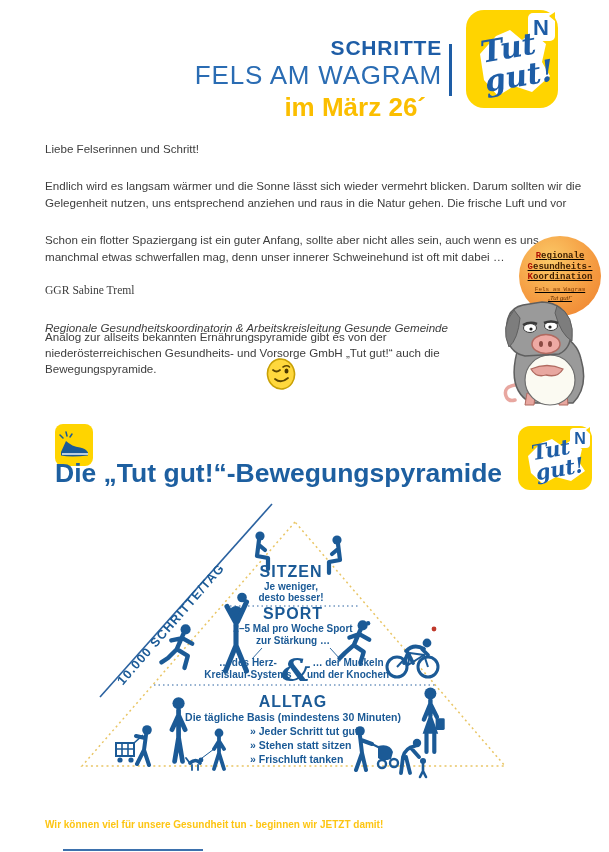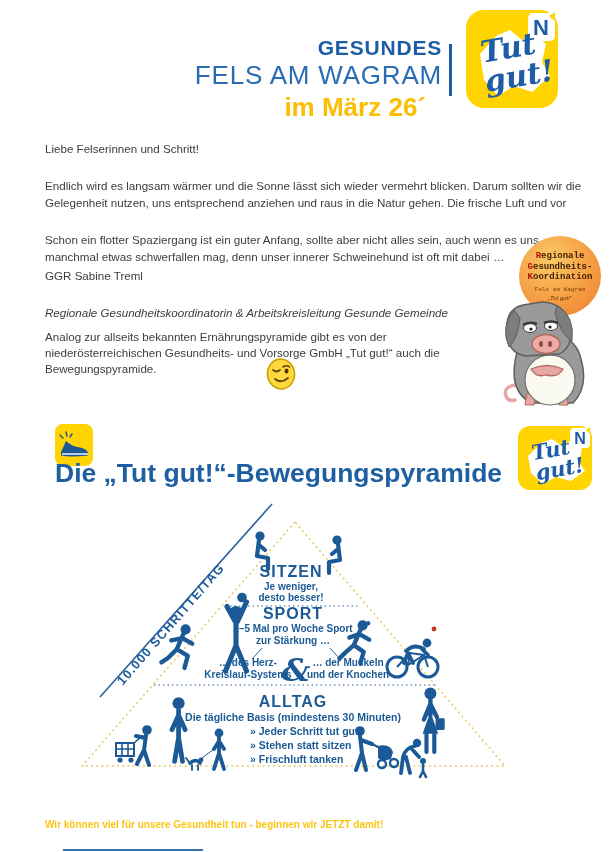--- a/index.html
+++ b/index.html
@@ -10,30 +10,30 @@
   .header-block{position:absolute;top:37px;right:167px;text-align:right;line-height:1.08;}
   .brand1{font-size:21px;font-weight:bold;color:#1e5da6;letter-spacing:.8px;}
   .brand2{font-size:26px;font-weight:400;color:#2a6cb3;letter-spacing:.8px;margin-top:1px;}
   .brand3{font-size:26px;font-weight:bold;color:#fbbe00;margin-top:4px;padding-right:16px;}
   .header-divider{position:absolute;left:449px;top:44px;width:3px;height:52px;background:#1e5da6;}
   .logo-main{position:absolute;left:466px;top:10px;}
   .logo-small{position:absolute;left:518px;top:426px;}
 
   
   .letter{position:absolute;left:45px;top:140px;width:540px;font-size:11.6px;color:#3c3c3c;line-height:17px;}
-  .mt4{margin-top:20px;} .mt7{margin-top:2px;}
+  .mt4{margin-top:20px;} .mt7{margin-top:17px;font-family:Liberation Serif, serif;}
   .sig-role{font-style:italic;}
   .heading-blue{position:absolute;left:45px;top:297px;font-size:15.5px;font-weight:bold;color:#2e74b5;}
   .para3{position:absolute;left:45px;top:329px;font-size:11.6px;color:#3c3c3c;line-height:16px;}
   .inspire{position:absolute;left:45px;top:389px;font-size:13px;font-weight:bold;color:#2e74b5;}
 
   
   .badge{position:absolute;left:519px;top:236px;width:82px;height:80px;border-radius:50%;
          background:radial-gradient(circle at 38% 30%,#fbc967 0%,#f59d42 55%,#ee7e2c 100%);
-         display:flex;flex-direction:column;align-items:center;justify-content:center;text-align:center;}
+         display:flex;flex-direction:column;align-items:center;justify-content:center;text-align:center;text-decoration:underline;}
   .badge-line{font-family:"Liberation Mono",monospace;font-size:9px;font-weight:bold;color:#402000;line-height:10.5px;}
   .badge-line::first-letter{color:#b01000;}
   .badge-small{font-size:6px;color:#833c00;margin-top:3px;font-family:"Liberation Mono",monospace;}
   .badge-tiny{font-size:6px;color:#5d2c00;font-style:italic;margin-top:2px;}
 
   .pig{position:absolute;left:487px;top:297px;}
   .emoji{position:absolute;left:266px;top:357px;}
   .shoe{position:absolute;left:55px;top:424px;}
   .pyr-title{position:absolute;left:55px;top:458px;font-size:26.5px;font-weight:bold;color:#1d5fa0;}
 
@@ -44,21 +44,21 @@
 
   .footer-msg{position:absolute;left:45px;top:819px;font-size:10px;font-weight:bold;color:#fdc513;}
   .bottom-line{position:absolute;left:63px;top:849px;width:140px;height:2px;background:#3d71ad;}
 </style>
 </head>
 <body>
 
 <div class="page">
 
   <div class="header-block">
-    <div class="brand1">GESUNDES</div>
+    <div class="brand1">SCHRITTE</div>
     <div class="brand2">FELS AM WAGRAM</div>
     <div class="brand3">im März 26´</div>
   </div>
   <div class="header-divider"></div>
 
   <div class="logo-main">
     <svg width="92" height="98" viewBox="0 0 92 98">
       <rect x="0" y="0" width="92" height="98" rx="18" fill="#ffd400"></rect>
       <path d="M14,44 L30,26 L44,20 L56,30 L66,22 L80,34 L76,52 L84,66 L66,82 L48,76 L32,86 L18,70 Z" fill="#ffffff"></path>
       <rect x="62" y="3" width="27" height="28" rx="5" fill="#ffffff"></rect>

